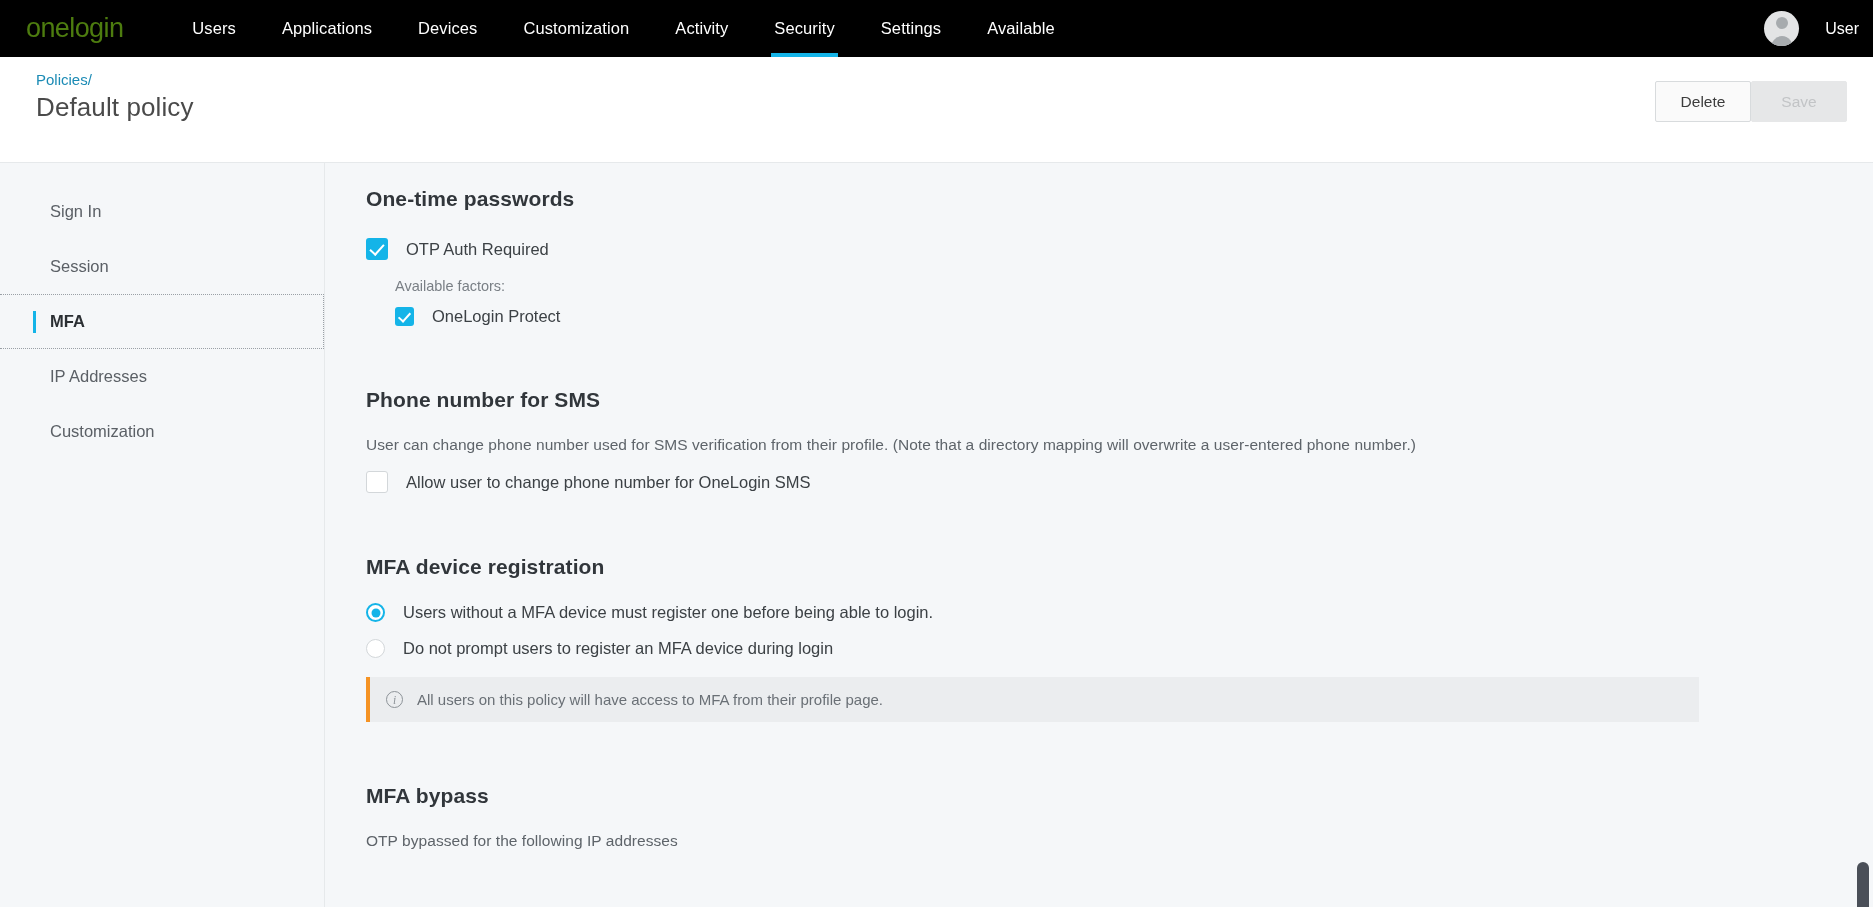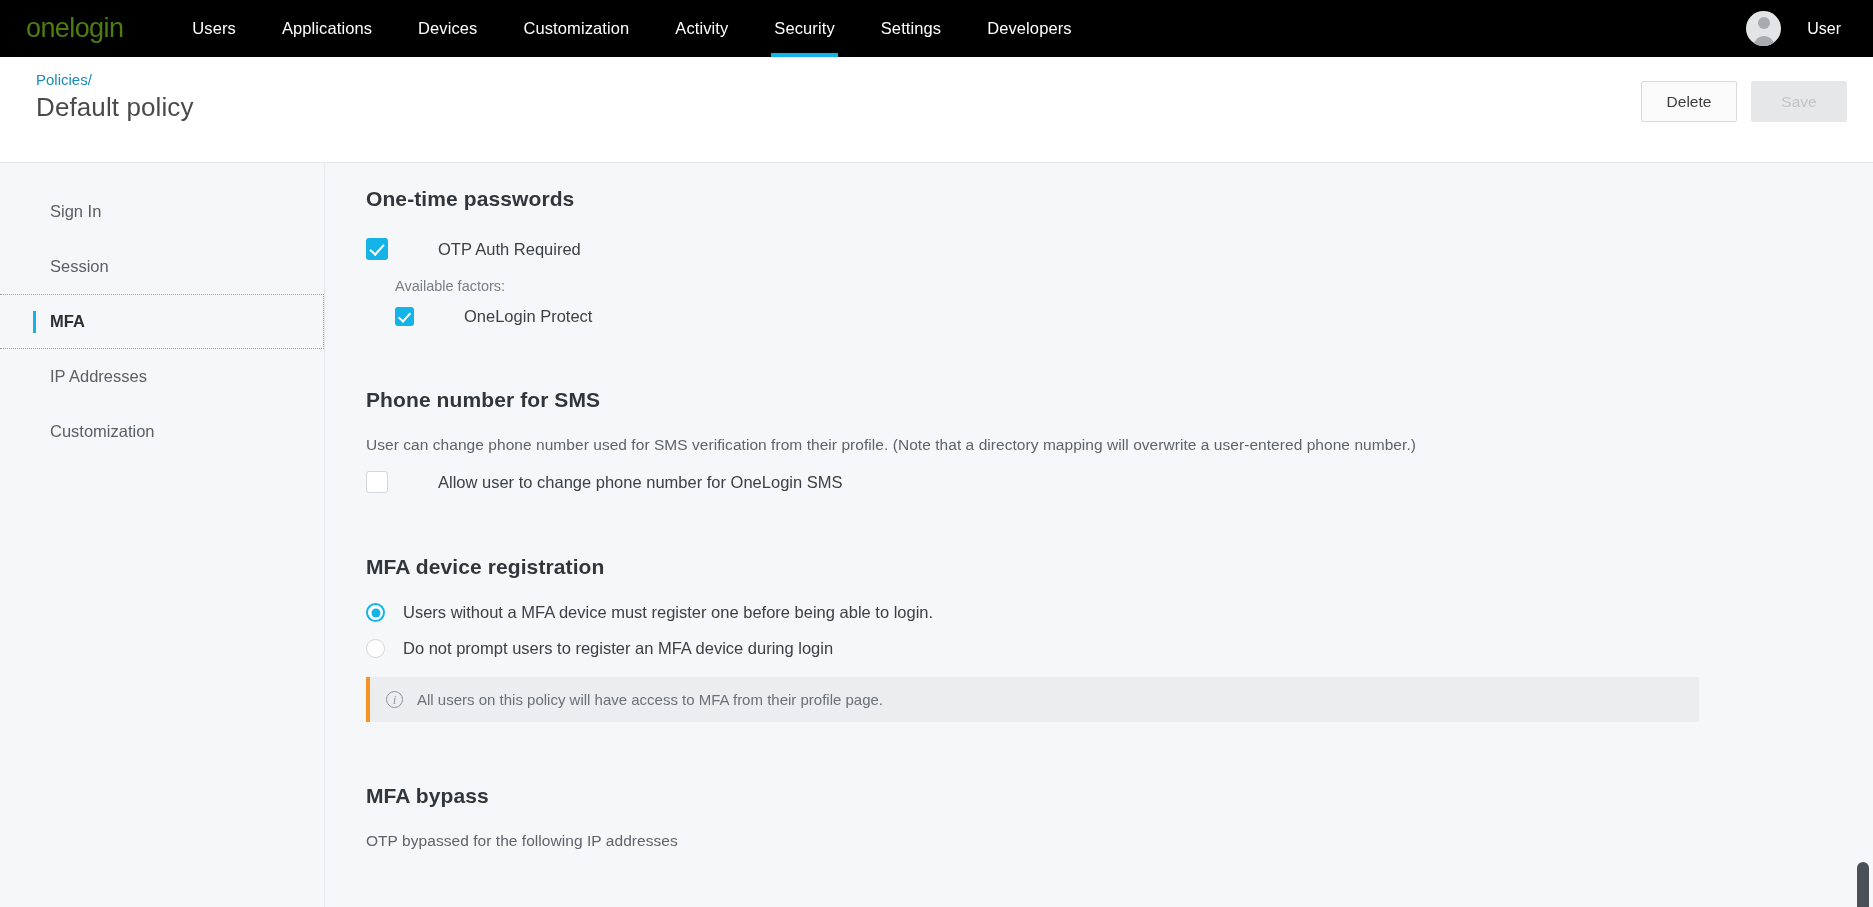--- a/index.html
+++ b/index.html
@@ -47,21 +47,21 @@
   }
   .navitem.active::after {
     content: "";
     position: absolute;
     left: 20px; right: 20px; bottom: 0;
     height: 4px;
     background: #14b4e8;
   }
   .navright {
     position: absolute;
-    right: 32px;
+    right: 14px;
     top: 0; bottom: 0;
     display: flex;
     align-items: center;
     gap: 26px;
     cursor: pointer;
   }
   .avatar {
     width: 35px; height: 35px;
     border-radius: 50%;
     background: #e3e4e5;
@@ -110,21 +110,20 @@
     left: 36px; top: 35px;
     font-size: 26px;
     color: #4a4a4a;
     font-weight: 400;
     letter-spacing: 0.1px;
   }
   .headbtns {
     position: absolute;
     right: 26px; top: 24px;
     display: flex;
-    gap: 14px;
   }
   .btn {
     height: 41px;
     min-width: 96px;
     padding: 0 22px;
     font-size: 15.5px;
     font-family: inherit;
     border-radius: 2px;
     cursor: pointer;
   }
@@ -203,21 +202,20 @@
     color: #5e646a;
     margin: 0;
     letter-spacing: 0.05px;
   }
 
   
   .cbrow {
     display: flex;
     align-items: center;
     cursor: pointer;
-    gap: 32px;
   }
   .cbox {
     width: 22px; height: 22px;
     border-radius: 3px;
     background: #14b4e8;
     position: relative;
     flex: 0 0 auto;
   }
   .cbox.sm { width: 19px; height: 19px; }
   .cbox::after {
@@ -332,21 +330,21 @@
 <div class="topnav">
   <div class="logo">onelogin</div>
   <div class="navitems">
     <div class="navitem">Users</div>
     <div class="navitem">Applications</div>
     <div class="navitem">Devices</div>
     <div class="navitem">Customization</div>
     <div class="navitem">Activity</div>
     <div class="navitem active">Security</div>
     <div class="navitem">Settings</div>
-    <div class="navitem">Developers</div>
+    <div class="navitem">Available</div>
   </div>
   <div class="navright">
     <div class="avatar"></div>
     <div class="username">User</div>
   </div>
 </div>
 
 <div class="pagehead">
   <div class="crumbwrap">
     <span class="crumb">Policies</span><span class="crumb-sep">/</span>

